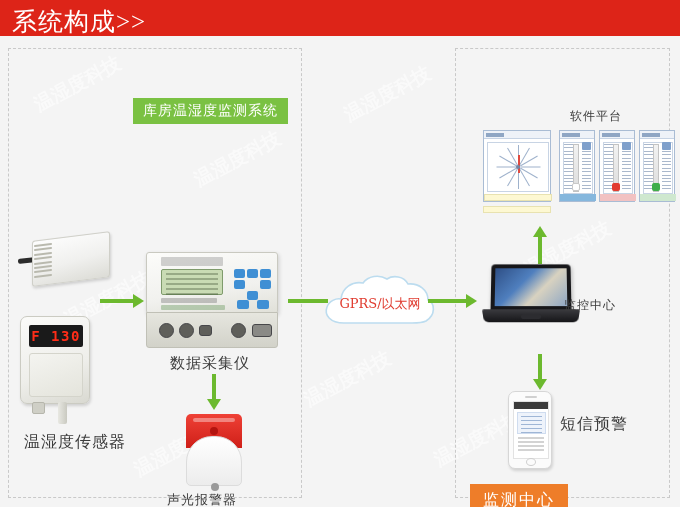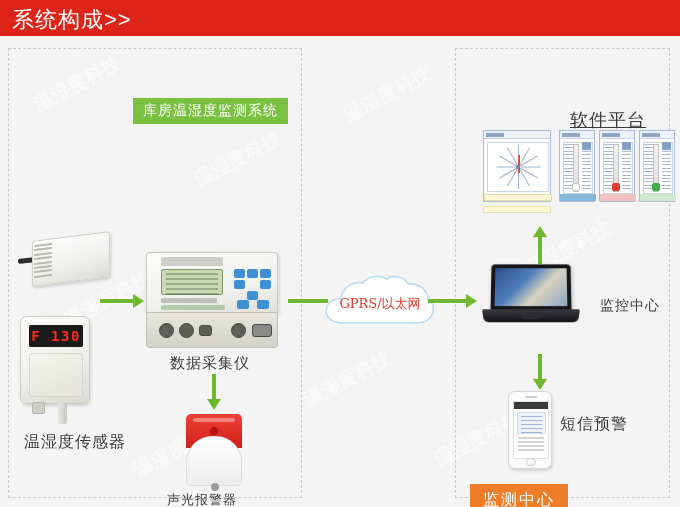--- a/index.html
+++ b/index.html
@@ -11,22 +11,22 @@
   }
   #root { position: relative; width: 680px; height: 507px; background: #fefefe; }
 
   
   .header-banner {
     position: absolute; left: 0; top: 0; width: 680px; height: 36px;
     background: #dd2418;
   }
   .header-title {
     position: absolute; left: 12px; top: 5px;
-    font-size: 22px; color: #ffffff; letter-spacing: 1px;
-    font-family: Liberation Sans, sans-serif;
+    font-size: 25px; color: #ffffff; letter-spacing: 1px;
+    font-family: Liberation Serif, serif;
     white-space: nowrap;
   }
 
   
   .canvas {
     position: absolute; left: 0; top: 36px; width: 680px; height: 471px;
     background: #f4f4f4;
   }
   .wm {
     position: absolute; color: rgba(255,255,255,0.55);
@@ -56,23 +56,23 @@
   }
 
   
   .cap {
     position: absolute; color: #3b3b3b; font-size: 13px;
     white-space: nowrap; letter-spacing: 1px;
   }
   .cap-sensor   { left: 24px;  top: 396px; font-size: 16px; }
   .cap-collect  { left: 170px; top: 318px; font-size: 15px; }
   .cap-alarm    { left: 167px; top: 455px; font-size: 13px; }
-  .cap-laptop   { left: 600px; top: 261px; font-size: 14px; }
+  .cap-laptop   { left: 564px; top: 261px; font-size: 12px; }
   .cap-phone    { left: 560px; top: 378px; font-size: 16px; }
-  .cap-platform { left: 570px; top: 72px;  font-size: 18px; text-decoration: underline; }
+  .cap-platform { left: 570px; top: 72px;  font-size: 12px; }
 
   
   .cloud-wrap { position: absolute; left: 318px; top: 237px; width: 124px; height: 62px; }
   .cloud-label {
     position: absolute; left: 0; top: 22px; width: 124px; text-align: center;
     color: #e03b2f; font-size: 13px; font-family: "DejaVu Serif", "Liberation Serif", serif;
     white-space: nowrap; z-index: 3;
   }
   .cloud-sub {
     position: absolute; left: 316px; top: 300px; width: 128px; text-align: center;

